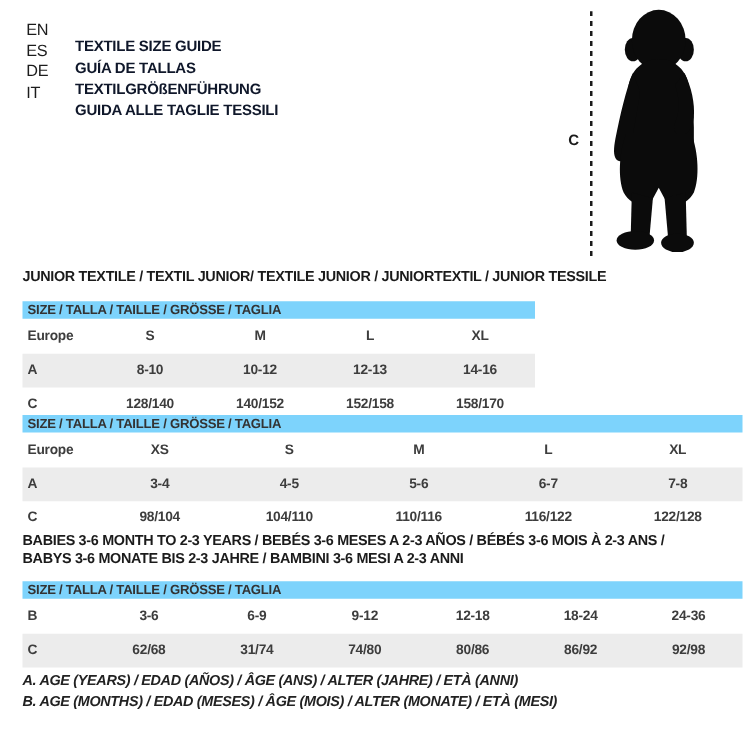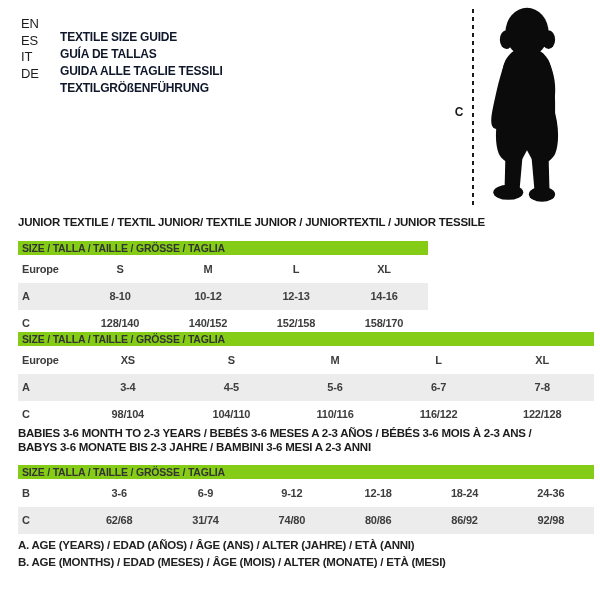--- a/index.html
+++ b/index.html
@@ -33,66 +33,66 @@
 
   
   .tbl-section { position: absolute; left: 18px; }
   .tbl-title {
     font-size: 11.5px; font-weight: 700; color: #1b1b1b;
     line-height: 14px; white-space: nowrap; letter-spacing: -0.25px;
   }
   .tbl-title .subscript { font-size: 8px; vertical-align: -2px; }
   .size-table { margin-top: 12px; }
   .size-bar {
-    height: 14px; background: #84cc16; display: flex; align-items: center;
+    height: 14px; background: #7dd3fc; display: flex; align-items: center;
     padding-left: 4px; margin-bottom: 1px;
     font-size: 10.5px; font-weight: 700; color: #333333; letter-spacing: -0.2px;
   }
   .trow { display: grid; height: 27px; align-items: center; }
   .trow.alt { background: #ececec; }
   .cell {
     font-size: 11px; font-weight: 700; color: #3d3d3d; text-align: center;
     letter-spacing: -0.2px; line-height: 15px; overflow: hidden;
   }
   .cell.label { text-align: left; padding-left: 4px; }
   .t-junior { width: 410px; }
   .t-junior .trow { grid-template-columns: 58px repeat(4, 1fr); }
   .t-children { width: 576px; }
   .t-children .trow { grid-template-columns: 58px repeat(5, 1fr); }
   .t-babies { width: 576px; }
   .t-babies .trow { grid-template-columns: 58px repeat(6, 1fr); }
 
   
-  .notes { position: absolute; left: 18px; top: 537px; }
+  .notes { position: absolute; left: 18px; top: 537px; font-style: italic; }
   .note-line {
     font-size: 11.5px; font-weight: 700; color: #222222;
     line-height: 17px; white-space: nowrap; letter-spacing: -0.25px;
   }
 </style>
 </head>
 <body>
 
 <div class="page">
 
   <div class="lang-block">
     <div class="lang-row">
       <span class="lang-code">EN</span>
       <span class="lang-label">TEXTILE SIZE GUIDE</span>
     </div>
     <div class="lang-row">
       <span class="lang-code">ES</span>
       <span class="lang-label">GUÍA DE TALLAS</span>
     </div>
     <div class="lang-row">
+      <span class="lang-code">DE</span>
+      <span class="lang-label">TEXTILGRÖßENFÜHRUNG</span>
+    </div>
+    <div class="lang-row">
       <span class="lang-code">IT</span>
       <span class="lang-label">GUIDA ALLE TAGLIE TESSILI</span>
-    </div>
-    <div class="lang-row">
-      <span class="lang-code">DE</span>
-      <span class="lang-label">TEXTILGRÖßENFÜHRUNG</span>
     </div>
   </div>
 
   <div class="dash-line"></div>
   <div class="figure-label">C</div>
   <svg class="baby-svg" width="96" height="206" viewBox="0 0 100 220" aria-hidden="true">
     <g fill="#0b0b0b">
       <ellipse cx="28" cy="36" rx="7" ry="10"></ellipse>
       <ellipse cx="73" cy="36" rx="7" ry="10"></ellipse>
       <ellipse cx="50" cy="28" rx="23" ry="26"></ellipse>

